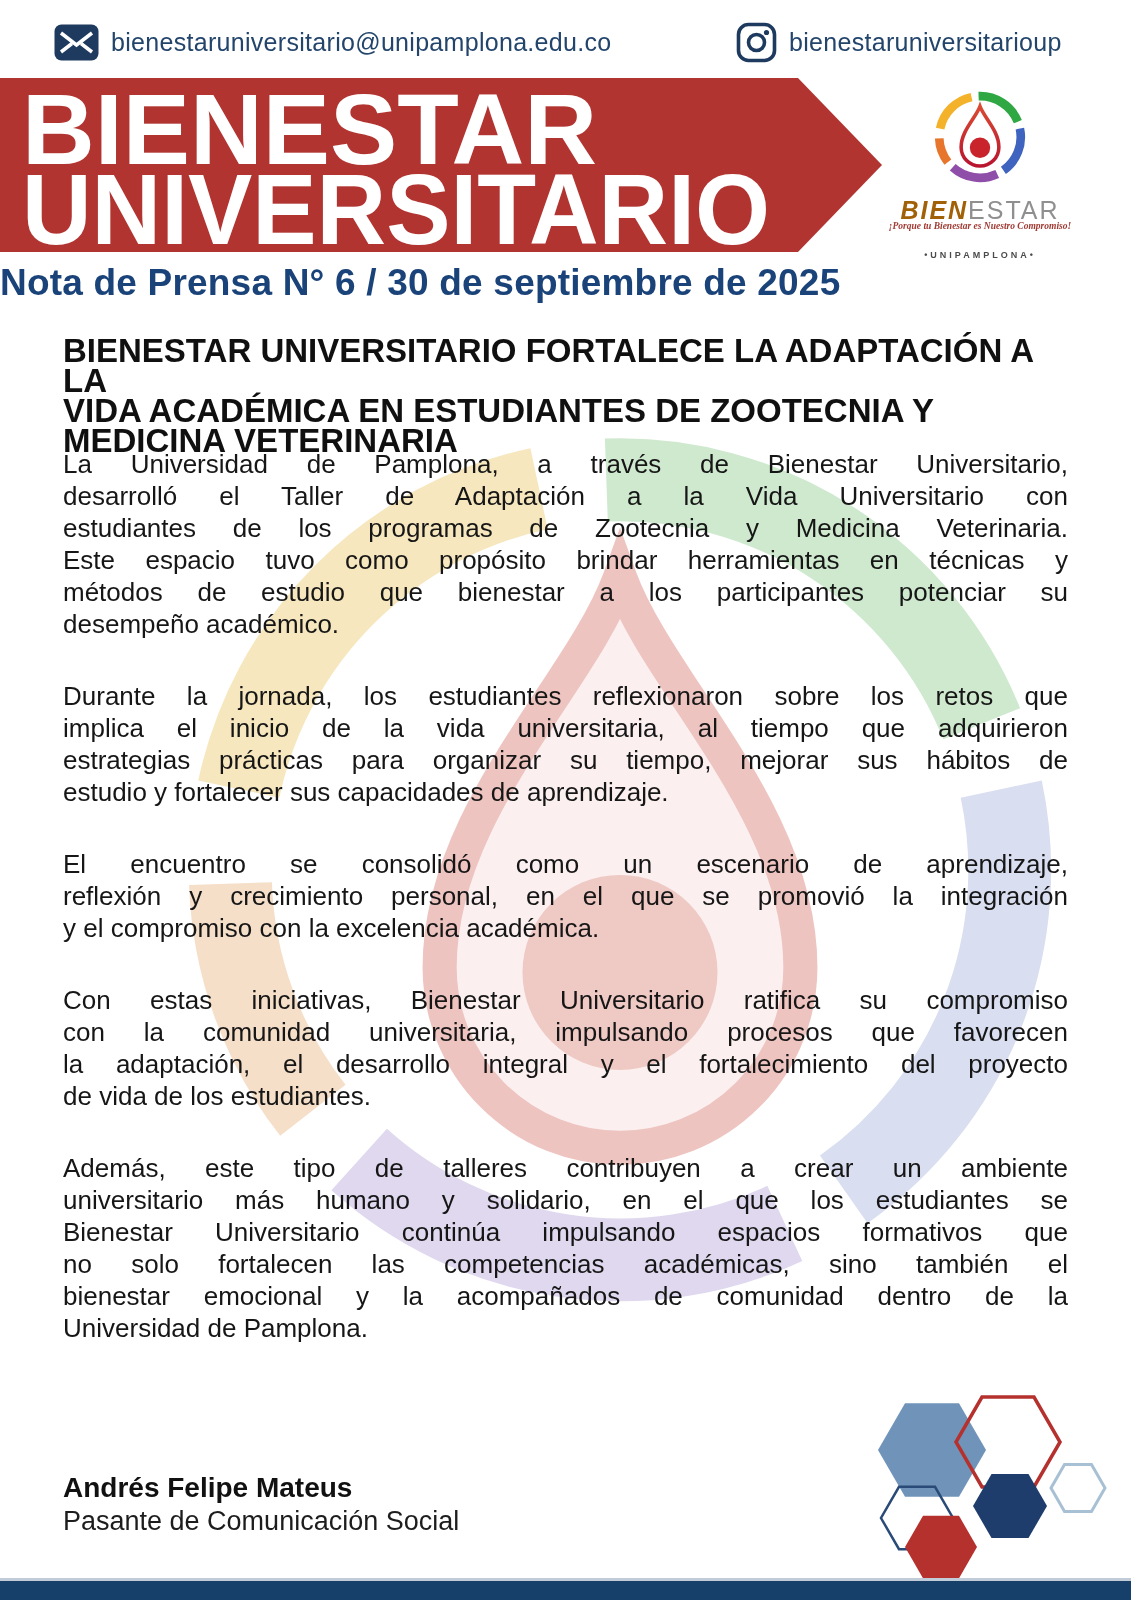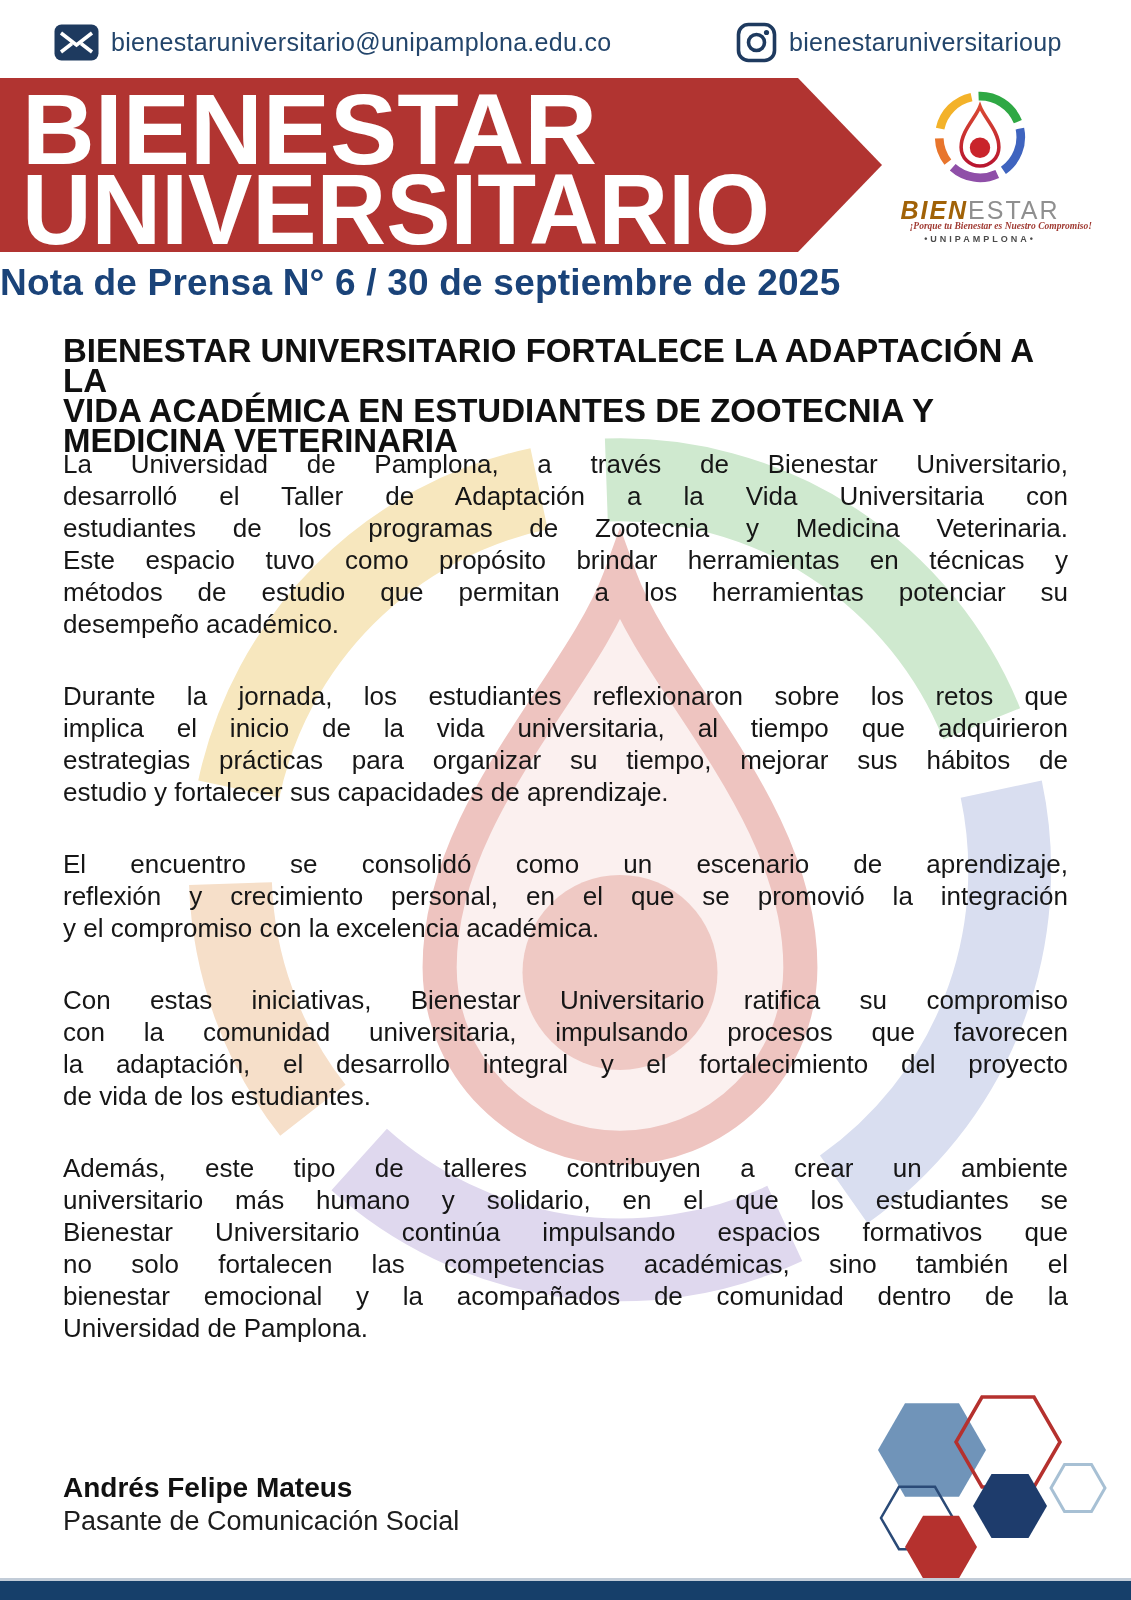--- a/index.html
+++ b/index.html
@@ -25,24 +25,24 @@
     font-family:"Liberation Sans",sans-serif;font-weight:bold;
     font-size:100px;fill:#ffffff;
   }
   
   .logo{position:absolute;left:868px;top:84px;width:224px;height:168px;}
   .logo-mark{position:absolute;left:61px;top:2px;}
   .logo-name{position:absolute;left:0;top:112px;width:224px;text-align:center;
     font-size:25px;letter-spacing:2px;white-space:nowrap;}
   .logo-name .bien{font-weight:bold;color:#a16207;font-style:italic;}
   .logo-name .estar{font-weight:normal;color:#8F8F8F;}
-  .logo-slogan{position:absolute;left:0;top:137px;width:224px;text-align:right;
+  .logo-slogan{position:absolute;left:0;top:137px;width:224px;text-align:center;
     font-family:"Liberation Serif",serif;font-style:italic;font-weight:bold;
     font-size:9.5px;color:#A03A32;white-space:nowrap;}
-  .logo-org{position:absolute;left:0;top:150px;width:224px;text-align:center;
+  .logo-org{position:absolute;left:0;top:166px;width:224px;text-align:center;
     font-size:9px;font-weight:bold;letter-spacing:3px;color:#4B4B4B;}
   
   .note-title{
     position:absolute;left:0;top:262px;width:1131px;text-align:left;
     font-size:37px;font-weight:bold;color:#1A4379;letter-spacing:.2px;
   }
   
   .headline{position:absolute;left:63px;top:336px;width:1010px;
     font-size:33px;font-weight:bold;color:#101010;line-height:30px;letter-spacing:0;}
   
@@ -135,24 +135,24 @@
 
   <div class="headline">
     <div>BIENESTAR UNIVERSITARIO FORTALECE LA ADAPTACIÓN A LA</div>
     <div>VIDA ACADÉMICA EN ESTUDIANTES DE ZOOTECNIA Y</div>
     <div>MEDICINA VETERINARIA</div>
   </div>
 
   <div class="bodytext">
     <div class="para">
       <div class="ln">La Universidad de Pamplona, a través de Bienestar Universitario,</div>
-      <div class="ln">desarrolló el Taller de Adaptación a la Vida Universitaria con</div>
+      <div class="ln">desarrolló el Taller de Adaptación a la Vida Universitario con</div>
       <div class="ln">estudiantes de los programas de Zootecnia y Medicina Veterinaria.</div>
       <div class="ln">Este espacio tuvo como propósito brindar herramientas en técnicas y</div>
-      <div class="ln">métodos de estudio que permitan a los herramientas potenciar su</div>
+      <div class="ln">métodos de estudio que bienestar a los participantes potenciar su</div>
       <div class="ln last">desempeño académico.</div>
     </div>
     <div class="para">
       <div class="ln">Durante la jornada, los estudiantes reflexionaron sobre los retos que</div>
       <div class="ln">implica el inicio de la vida universitaria, al tiempo que adquirieron</div>
       <div class="ln">estrategias prácticas para organizar su tiempo, mejorar sus hábitos de</div>
       <div class="ln last">estudio y fortalecer sus capacidades de aprendizaje.</div>
     </div>
     <div class="para">
       <div class="ln">El encuentro se consolidó como un escenario de aprendizaje,</div>

